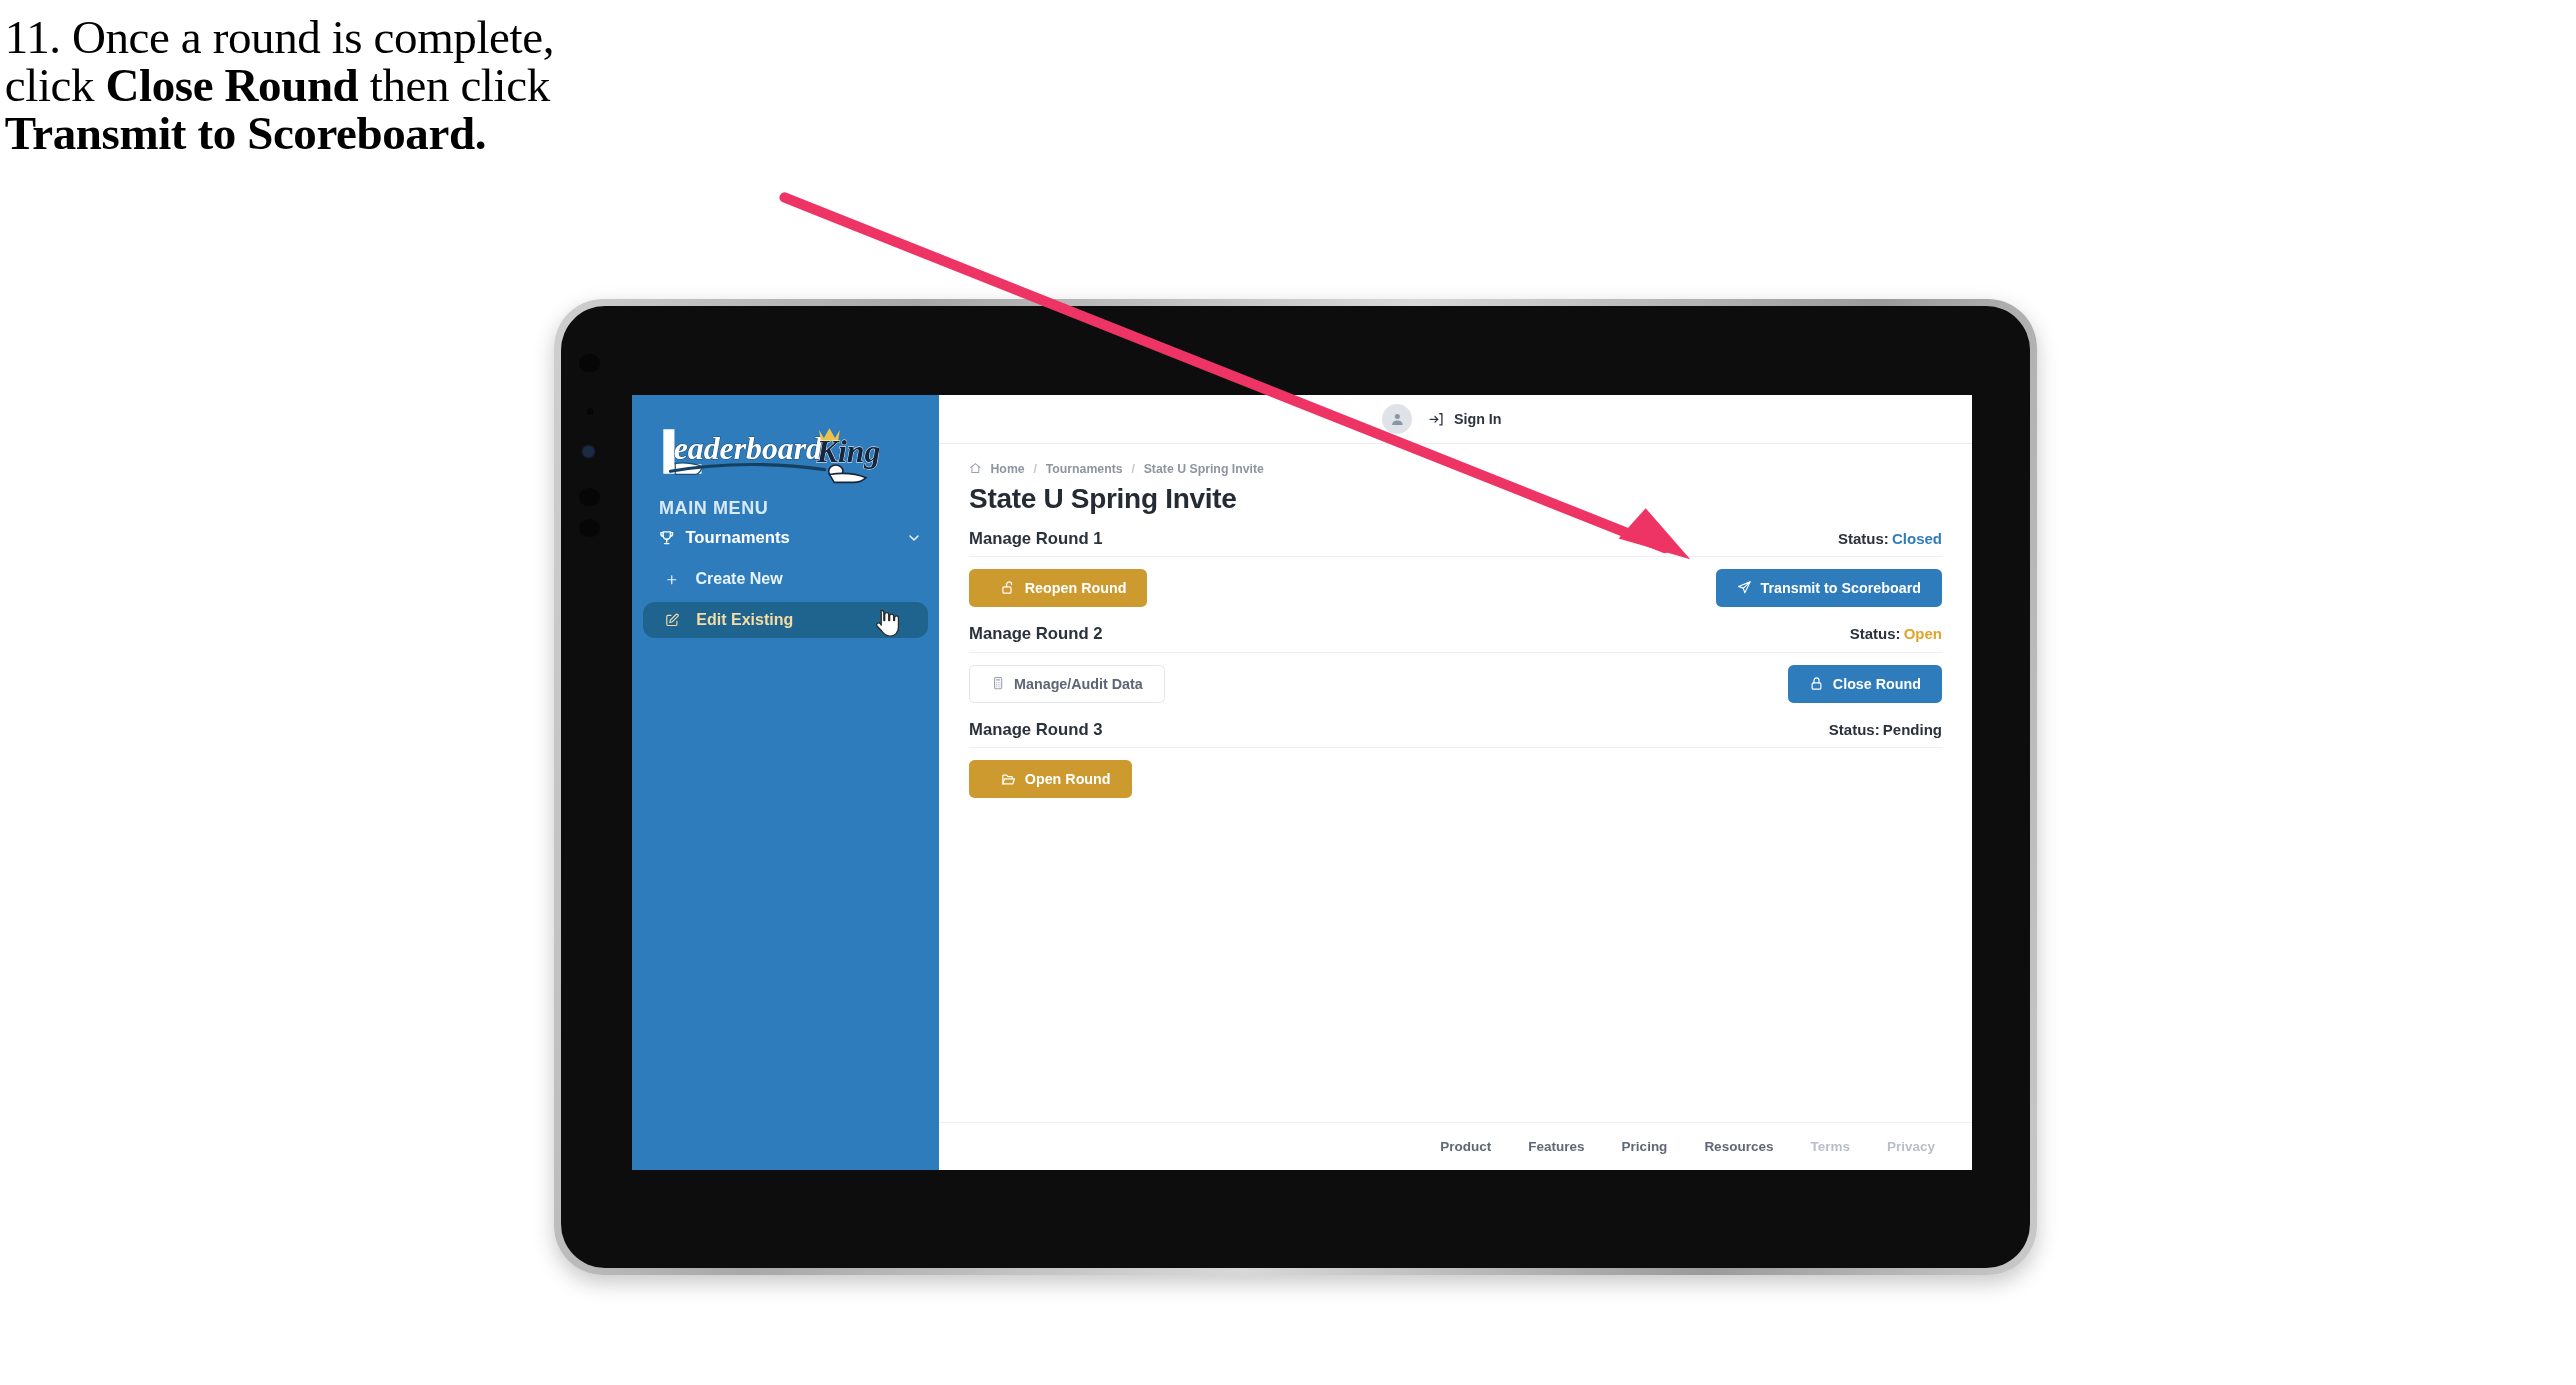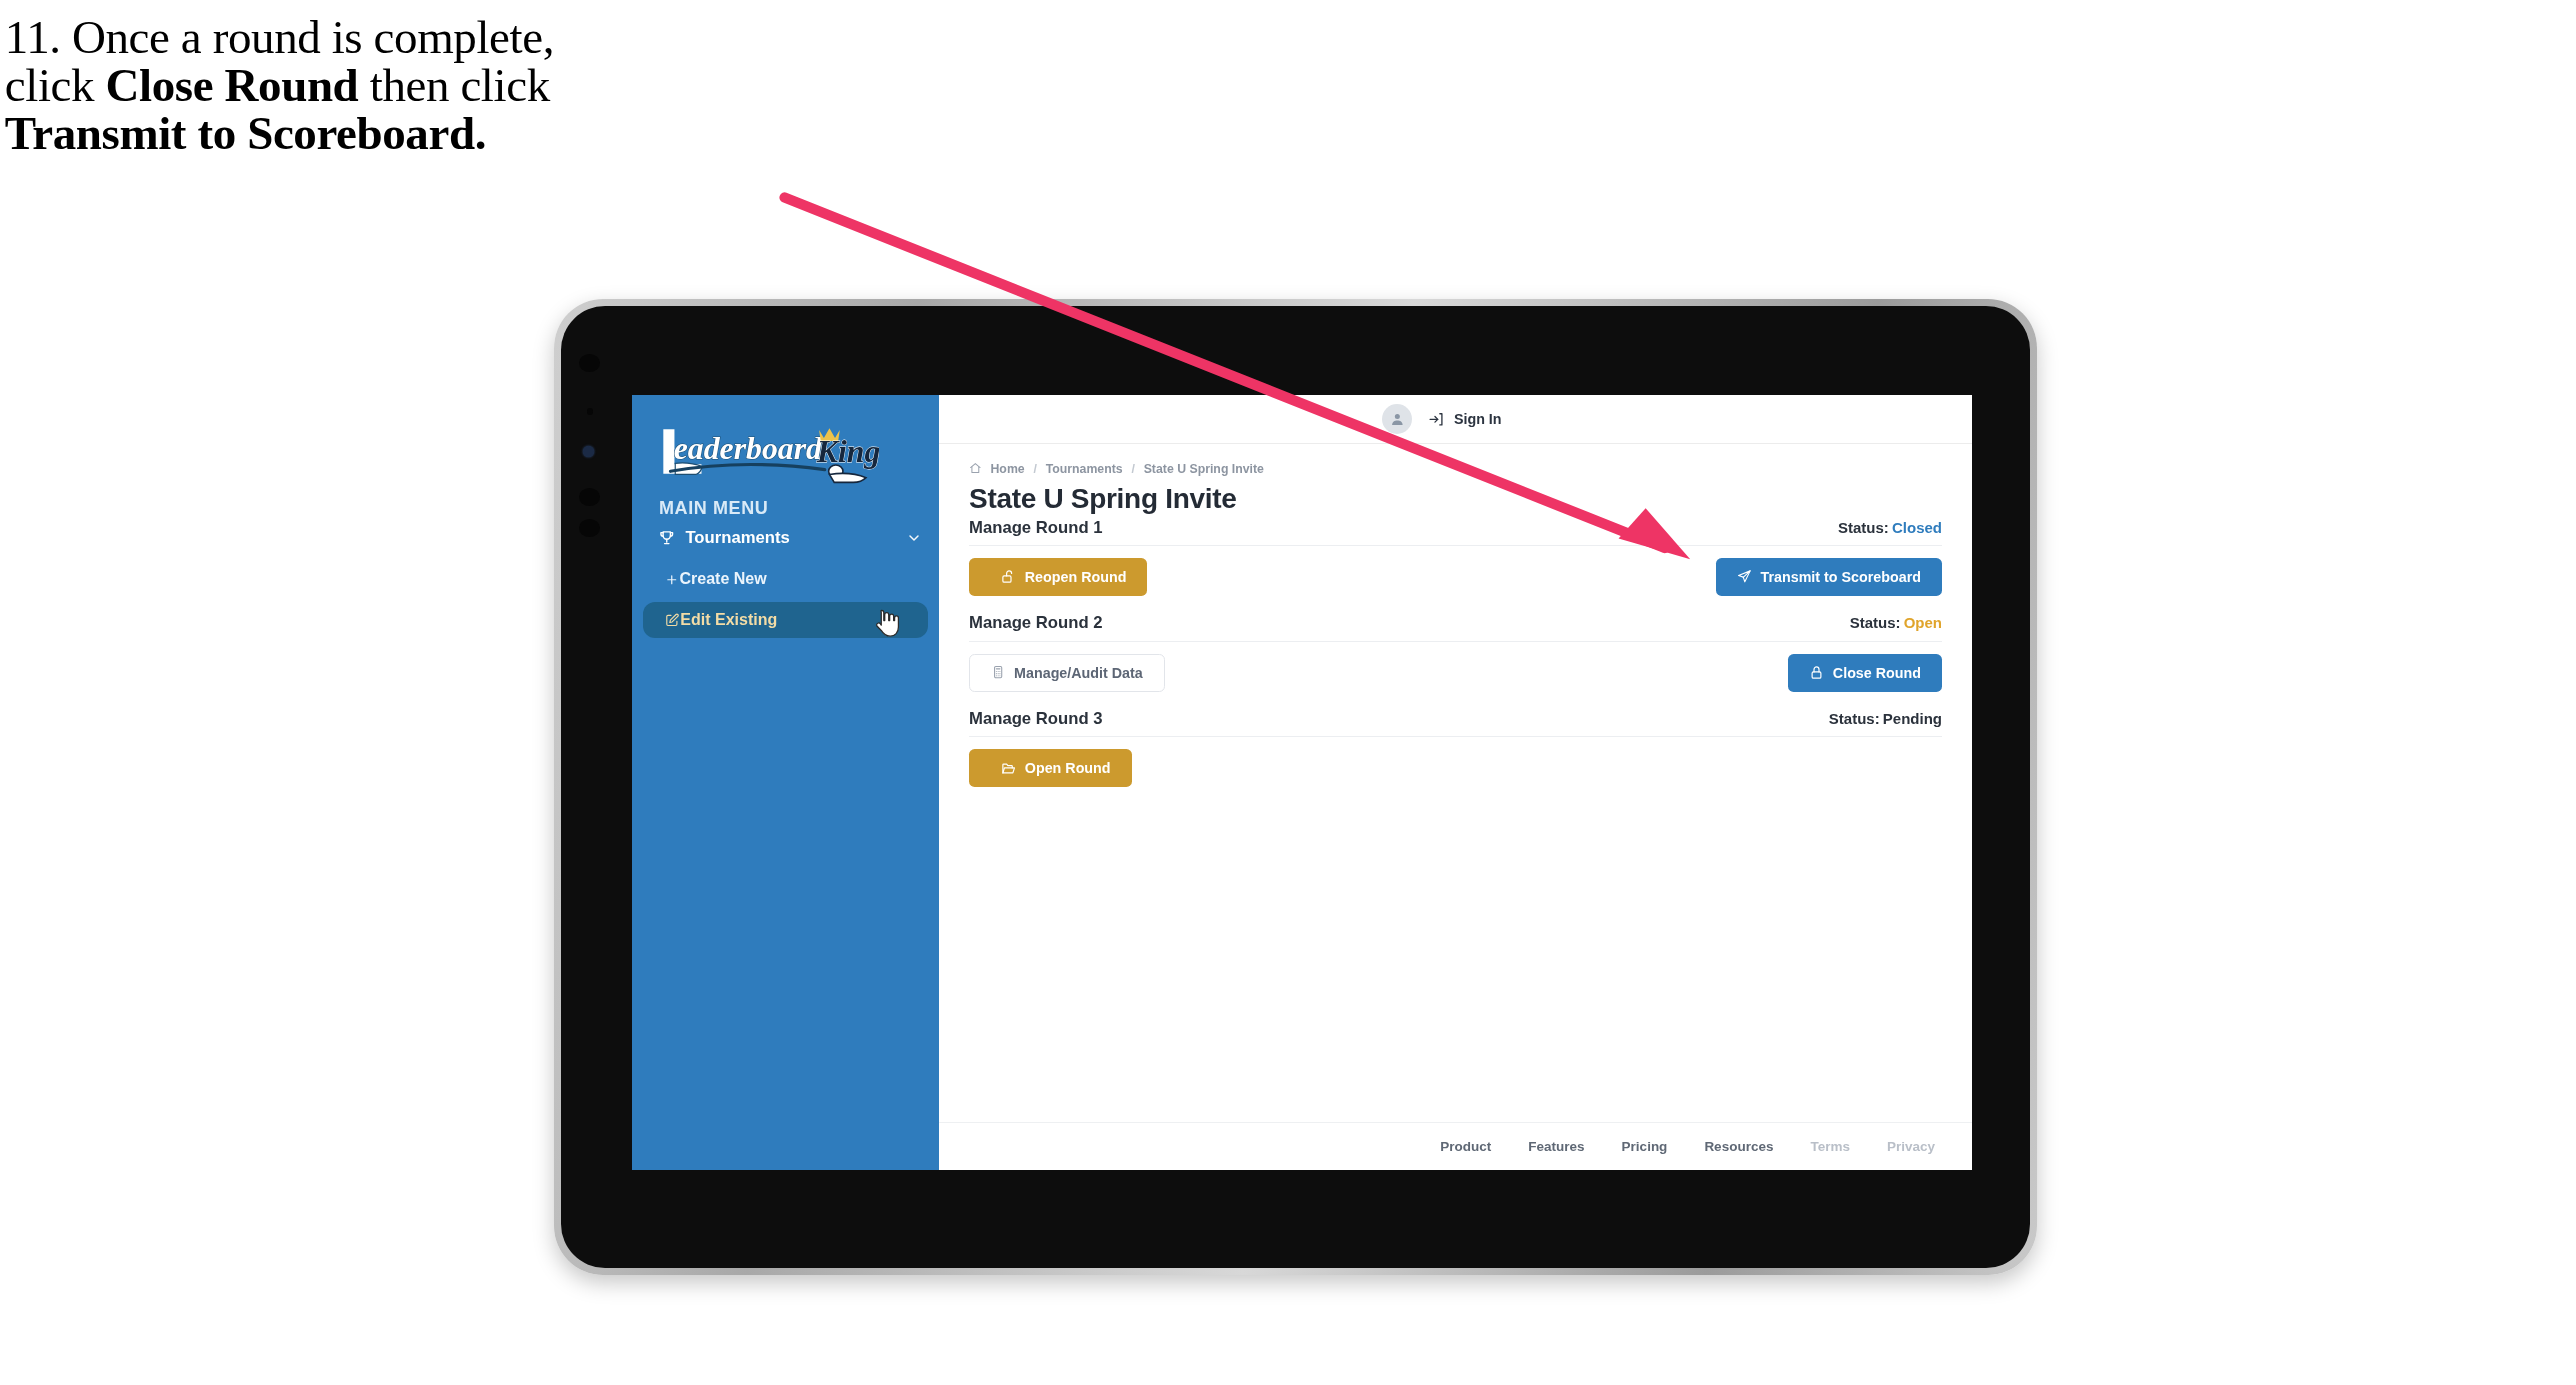--- a/index.html
+++ b/index.html
@@ -60,21 +60,21 @@
     font-size: 18px; font-weight: 700; letter-spacing: 0.6px;
     color: #d9eaf7; padding: 14.3px 0 0 27px;
   }
   .nav-item {
     display: flex; align-items: center; gap: 10.4px;
     padding: 8.8px 17.5px 8.8px 25.5px; font-size: 16.7px; font-weight: 700;
     color: #ffffff; cursor: pointer;
   }
   .nav-item .chev { margin-left: auto; font-size: 16px; opacity: .95; }
   .nav-sub {
-    display: flex; align-items: center; gap: 1px;
+    display: flex; align-items: center; gap: 17px;
     margin: 4.8px 11px 0 11px; padding: 8.8px 11px 8.8px 22px;
     font-size: 16px; font-weight: 700; color: #eaf4fc; border-radius: 5.6px; cursor: pointer;
   }
   .nav-sub.active { background: #1f648f; color: #f3dca6; border-radius: 12px; }
   .nav-sub .plus { font-size: 20px; font-weight: 400; line-height: 0; }
   .ico { display: inline-flex; align-items: center; justify-content: center; }
 
   
   .main { flex: 1 1 auto; display: flex; flex-direction: column; background: #fff; min-width: 0; }
   .topbar {
@@ -89,21 +89,21 @@
   }
   .signin { display: flex; align-items: center; gap: 8.8px; font-size: 14.3px; font-weight: 700; color: #2c3440; cursor: pointer; }
 
   .content { flex: 1 1 auto; padding: 17.5px 30px 0 30px; min-height: 0; }
   .crumbs { display: flex; align-items: center; gap: 8.8px; font-size: 12.3px; color: #8d95a1; font-weight: 600; }
   .crumbs .sep { color: #c3c9d1; }
   .crumbs .c-link { cursor: pointer; }
   .page-title { font-size: 28px; font-weight: 800; color: #242b35; margin: 7.2px 0 0 0; letter-spacing: -0.3px; }
 
   .round { margin-top: 17.5px; }
-  .round:first-of-type { margin-top: 3px; }
+  .round:first-of-type { margin-top: 14px; }
   .round-head {
     display: flex; align-items: baseline; justify-content: space-between;
     padding-bottom: 7.2px; border-bottom: 0.8px solid #eceef1;
   }
   .round-name { font-size: 16.7px; font-weight: 800; color: #2b323c; }
   .round-status { font-size: 15px; font-weight: 800; color: #2b323c; }
   .round-status .v { margin-left: 3.2px; }
   .v.closed { color: #2f7cbd; }
   .v.open { color: #e0a42b; }
   .v.pending { color: #2b323c; }

